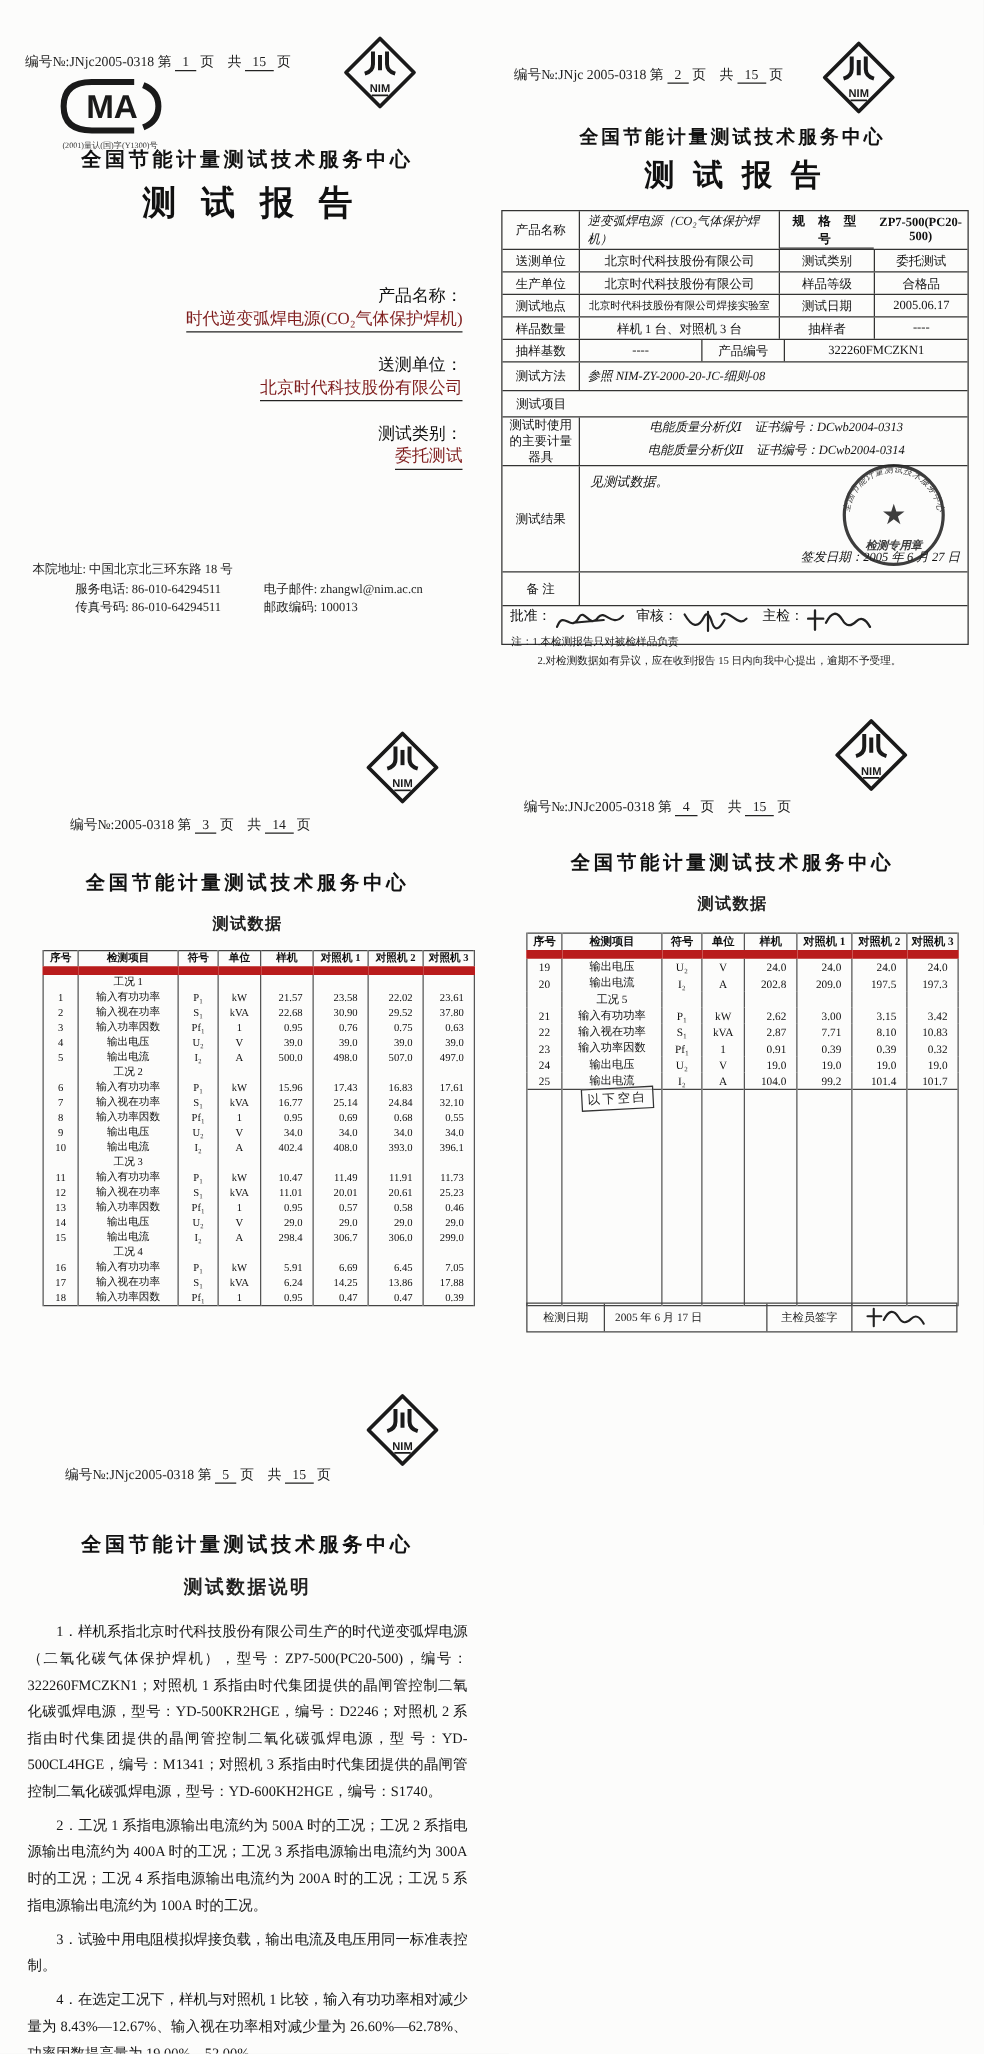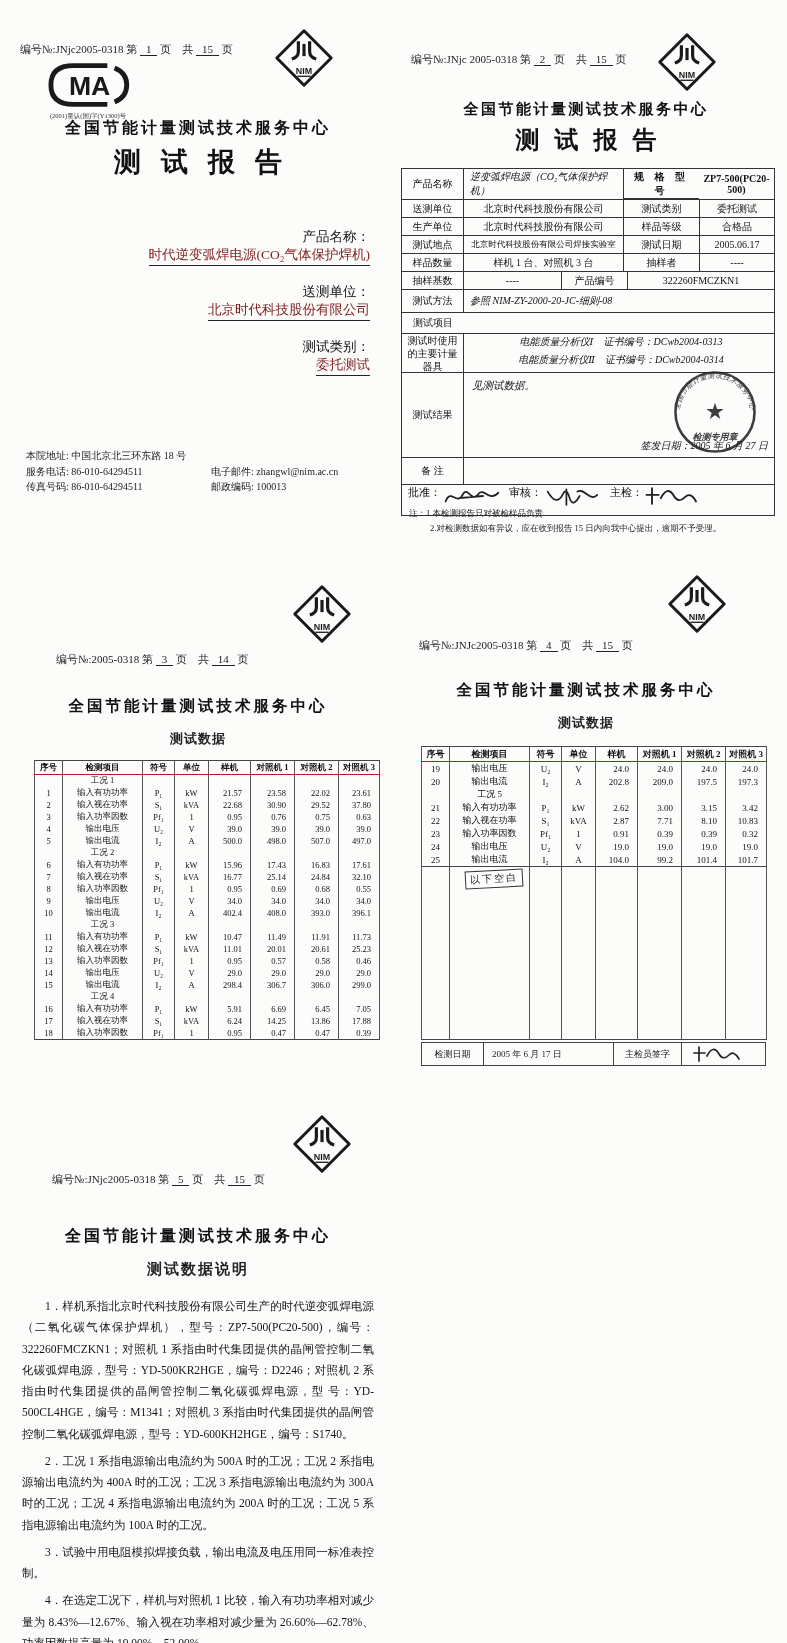--- a/index.html
+++ b/index.html
@@ -27,21 +27,21 @@
   .ma-cert{font-size:6.5px;color:#333;margin-top:2px;white-space:nowrap;}
   .p1 .nim-wrap{position:absolute;left:262px;top:0px;}
   .p1 .center-name{position:absolute;left:0;top:90px;width:100%;font-size:16px;letter-spacing:3px;}
   .p1 .big-title{position:absolute;left:0;top:116px;width:100%;font-size:27px;letter-spacing:20px;text-indent:20px;}
   .fields{position:absolute;left:14px;top:200px;width:344px;}
   .field-row{display:flex;align-items:flex-end;margin-bottom:17px;font-size:13.5px;flex-direction:column;}
   .field-label{white-space:nowrap;color:#111;}
   .field-value{flex:1;text-align:center;border-bottom:1.2px solid #222;padding-bottom:1px;color:#7f1d1d;}
   .p1 .footer{position:absolute;left:14px;top:420px;width:350px;font-size:10px;line-height:1.55;}
   .p1 .footer b{font-weight:normal;}
-  .foot-pair{display:flex;}
+  .foot-pair{display:flex;text-align:center;}
   .foot-pair .fp-left{width:185px;}
   
   .p2{left:393px;top:28px;width:386px;height:520px;}
   .p2 .hdrline{position:absolute;left:18px;top:24px;}
   .p2 .nim-wrap{position:absolute;left:264px;top:4px;}
   .p2 .center-name{position:absolute;left:0;top:72px;width:100%;font-size:15px;letter-spacing:2.5px;}
   .p2 .big-title{position:absolute;left:0;top:96px;width:100%;font-size:24px;letter-spacing:15px;text-indent:15px;}
   .t2{position:absolute;left:8px;top:140px;width:372px;border:1.5px solid #333;font-size:10px;color:#111;}
   .t2 .row{display:flex;border-bottom:1px solid #333;align-items:stretch;}
   .t2 .row:last-child{border-bottom:none;}
@@ -61,21 +61,21 @@
   .result-cell{position:relative;}
   .result-note{position:absolute;left:8px;top:6px;font-size:10.5px;}
   .sign-date{position:absolute;right:6px;bottom:4px;font-size:10px;white-space:nowrap;}
   .stamp{position:absolute;right:16px;top:-4px;width:86px;height:86px;opacity:.88;}
   .approve-row{display:flex;align-items:center;padding:0 6px;font-size:11px;gap:2px;}
   .approve-row .sig{margin-right:6px;}
   .p2 .notes{position:absolute;left:16px;top:478px;width:360px;font-size:8.5px;line-height:1.8;color:#222;}
   .p2 .notes .n2{padding-left:21px;}
   
   .dtable{border-collapse:collapse;table-layout:fixed;border:1.3px solid #444;color:#111;}
-  .dtable th{border-left:1px solid #555;border-right:1px solid #555;border-bottom:1px solid #b91c1c;font-weight:bold;padding:0;}
+  .dtable th{border-left:1px solid #555;border-right:1px solid #555;border-bottom:7px solid #b91c1c;font-weight:bold;padding:0;}
   .dtable td{border-left:1px solid #555;border-right:1px solid #555;padding:0 3px;overflow:hidden;white-space:nowrap;}
   .dtable td:nth-child(-n+4){text-align:center;}
   .dtable td:nth-child(n+5){text-align:right;padding-right:8px;}
   .p3 .dtable{width:345px;font-size:8.5px;}
   .p3 .dtable tr{height:11.8px;}
   .p3 .dtable thead tr{height:14px;}
   .p4 .dtable{width:345px;font-size:9px;}
   .p4 .dtable tbody.rows{border-bottom:1px solid #444;}
   .p4 .dtable tbody.rows tr{height:12.5px;}
   .p4 .dtable thead tr{height:15px;}

